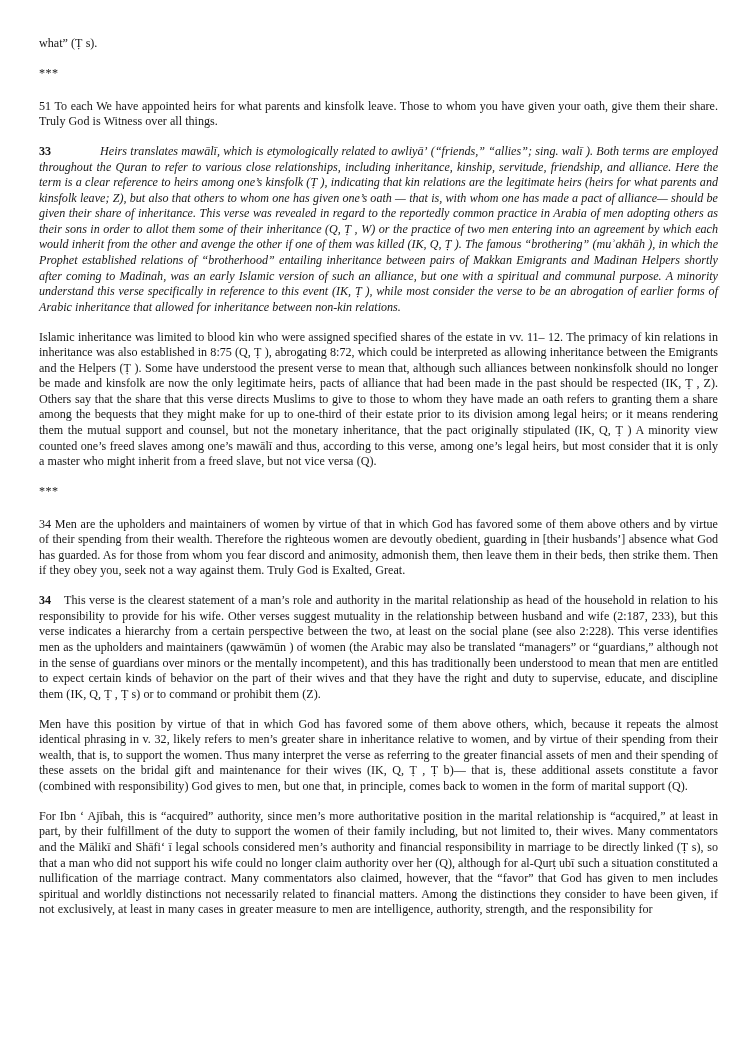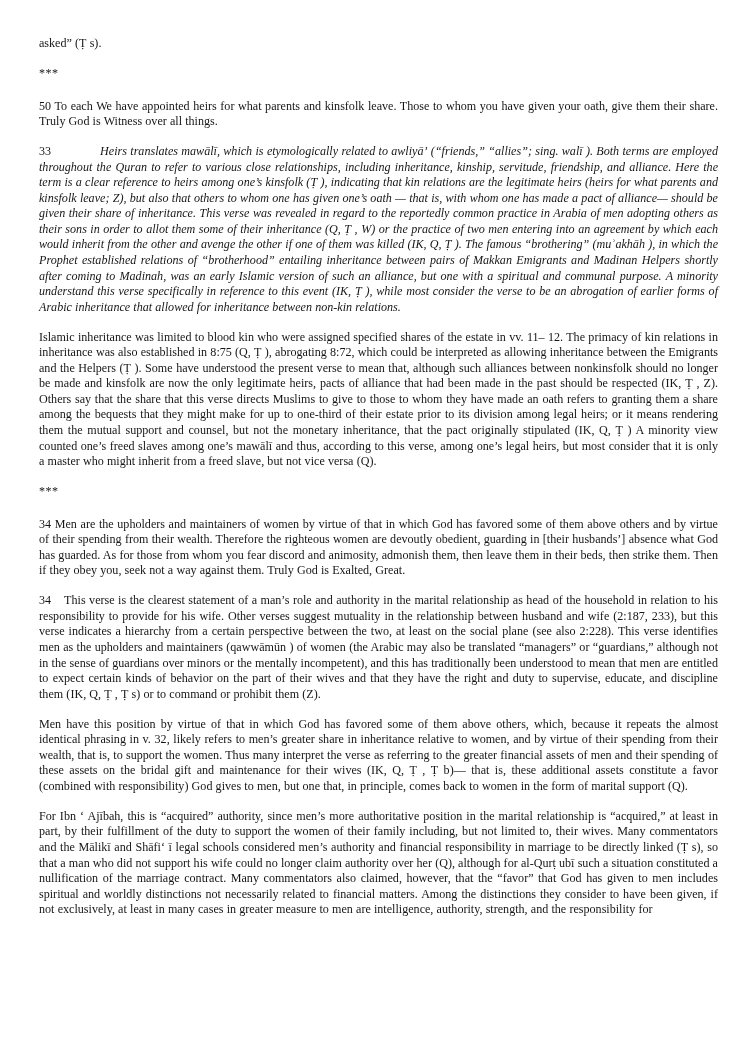--- a/index.html
+++ b/index.html
@@ -44,21 +44,21 @@
   p.stars {
     margin: 0 0 17px 0;
     font-size: 12.1px;
     line-height: 15.55px;
     letter-spacing: 0.4px;
   }
   p.commentary {
     margin: 0 0 14.5px 0;
   }
   .num {
-    font-weight: normal;
+    font-weight: bold;
   }
   .gap {
     display: inline-block;
     width: 13px;
   }
   .it {
     font-style: italic;
     margin-left: 36px;
   }
   .lead-asked {
@@ -66,25 +66,25 @@
   }
   .blk-33head { margin-bottom: 19.5px; }
   .blk-stars2 { margin-top: 6px; }
 </style>
 </head>
 <body>
 
 <div class="page">
   <div class="textblock">
 
-    <p class="para plain lead-asked">asked” (Ṭ s).</p>
+    <p class="para plain lead-asked">what” (Ṭ s).</p>
 
     <p class="stars">***</p>
 
-    <p class="para verse blk-33head">50 To each We have appointed heirs for what parents and kinsfolk leave. Those to whom you have given your oath, give them their share. Truly God is Witness over all things.</p>
+    <p class="para verse blk-33head">51 To each We have appointed heirs for what parents and kinsfolk leave. Those to whom you have given your oath, give them their share. Truly God is Witness over all things.</p>
 
     <p class="para commentary"><span class="num">33</span><span class="gap"></span><span class="it">Heirs translates mawālī, which is etymologically related to awliyāʼ (“friends,” “allies”; sing. walī ). Both terms are employed throughout the Quran to refer to various close relationships, including inheritance, kinship, servitude, friendship, and alliance. Here the term is a clear reference to heirs among one’s kinsfolk (Ṭ ), indicating that kin relations are the legitimate heirs (heirs for what parents and kinsfolk leave; Z), but also that others to whom one has given one’s oath — that is, with whom one has made a pact of alliance— should be given their share of inheritance. This verse was revealed in regard to the reportedly common practice in Arabia of men adopting others as their sons in order to allot them some of their inheritance (Q, Ṭ , W) or the practice of two men entering into an agreement by which each would inherit from the other and avenge the other if one of them was killed (IK, Q, Ṭ ). The famous “brothering” (muʾakhāh ), in which the Prophet established relations of “brotherhood” entailing inheritance between pairs of Makkan Emigrants and Madinan Helpers shortly after coming to Madinah, was an early Islamic version of such an alliance, but one with a spiritual and communal purpose. A minority understand this verse specifically in reference to this event (IK, Ṭ ), while most consider the verse to be an abrogation of earlier forms of Arabic inheritance that allowed for inheritance between non-kin relations.</span></p>
 
     <p class="para">Islamic inheritance was limited to blood kin who were assigned specified shares of the estate in vv. 11– 12. The primacy of kin relations in inheritance was also established in 8:75 (Q, Ṭ ), abrogating 8:72, which could be interpreted as allowing inheritance between the Emigrants and the Helpers (Ṭ ). Some have understood the present verse to mean that, although such alliances between nonkinsfolk should no longer be made and kinsfolk are now the only legitimate heirs, pacts of alliance that had been made in the past should be respected (IK, Ṭ , Z). Others say that the share that this verse directs Muslims to give to those to whom they have made an oath refers to granting them a share among the bequests that they might make for up to one-third of their estate prior to its division among legal heirs; or it means rendering them the mutual support and counsel, but not the monetary inheritance, that the pact originally stipulated (IK, Q, Ṭ ) A minority view counted one’s freed slaves among one’s mawālī and thus, according to this verse, among one’s legal heirs, but most consider that it is only a master who might inherit from a freed slave, but not vice versa (Q).</p>
 
     <p class="stars blk-stars2">***</p>
 
     <p class="para verse blk-33head">34 Men are the upholders and maintainers of women by virtue of that in which God has favored some of them above others and by virtue of their spending from their wealth. Therefore the righteous women are devoutly obedient, guarding in [their husbands’] absence what God has guarded. As for those from whom you fear discord and animosity, admonish them, then leave them in their beds, then strike them. Then if they obey you, seek not a way against them. Truly God is Exalted, Great.</p>
 
     <p class="para commentary"><span class="num">34</span><span class="gap"></span><span>This verse is the clearest statement of a man’s role and authority in the marital relationship as head of the household in relation to his responsibility to provide for his wife. Other verses suggest mutuality in the relationship between husband and wife (2:187, 233), but this verse indicates a hierarchy from a certain perspective between the two, at least on the social plane (see also 2:228). This verse identifies men as the upholders and maintainers (qawwāmūn ) of women (the Arabic may also be translated “managers” or “guardians,” although not in the sense of guardians over minors or the mentally incompetent), and this has traditionally been understood to mean that men are entitled to expect certain kinds of behavior on the part of their wives and that they have the right and duty to supervise, educate, and discipline them (IK, Q, Ṭ , Ṭ s) or to command or prohibit them (Z).</span></p>

